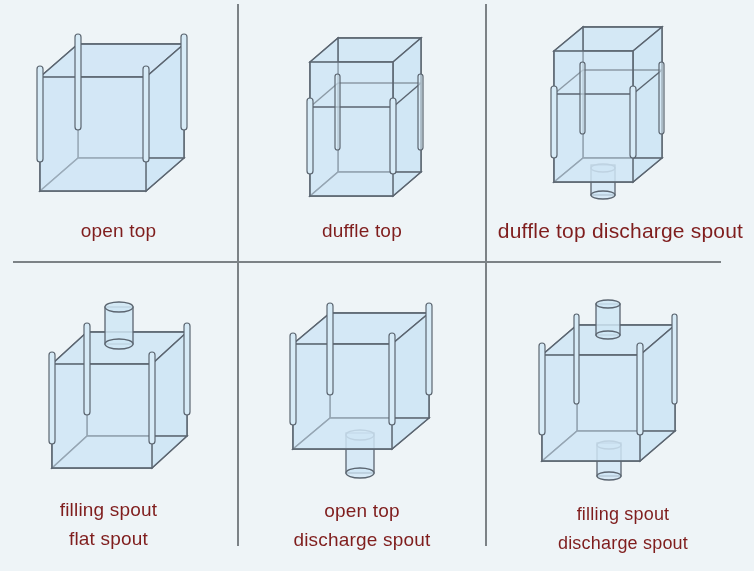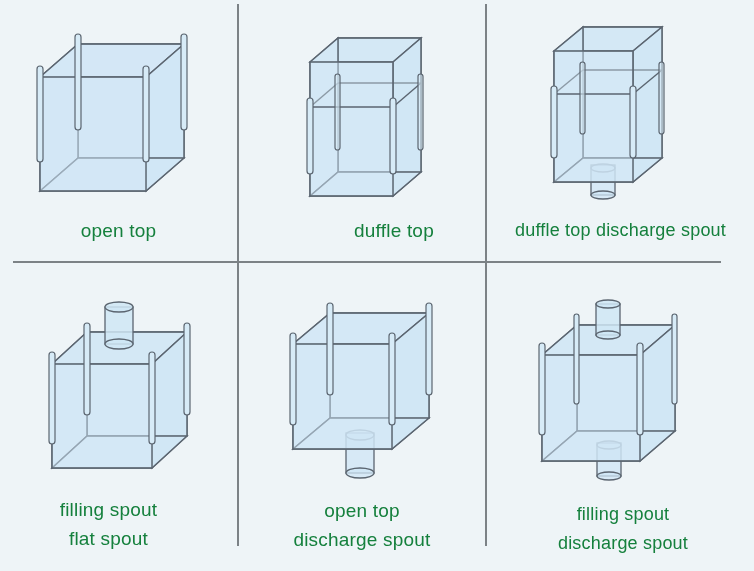--- a/index.html
+++ b/index.html
@@ -7,21 +7,21 @@
       width: 754px; height: 571px; overflow: hidden;
       background: #eef4f7;
       font-family: "Liberation Sans", sans-serif;
       position: relative;
     }
     .canvas { position: absolute; left: 0; top: 0; width: 754px; height: 571px; }
     .divider { position: absolute; background: #7c8286; }
     .cell { position: absolute; }
     .cell svg { position: absolute; left: 0; top: 0; overflow: visible; }
     .caption {
-      position: absolute; text-align: center; color: #15803d;
+      position: absolute; text-align: center; color: #7f1d1d;
       font-size: 19px; line-height: 29px; letter-spacing: 0.2px;
     }
   </style>
 </head>
 <body>
 
 <div class="canvas">
 
   <div class="divider" style="left:237px; top:4px; width:2px; height:542px;"></div>
   <div class="divider" style="left:485px; top:4px; width:2px; height:542px;"></div>
@@ -63,21 +63,21 @@
         <line x1="99" y1="83" x2="182" y2="83" fill="none" stroke-opacity="0.6"></line>
         <line x1="71" y1="107" x2="99" y2="83" fill="none" stroke-opacity="0.6"></line>
       </g>
       <g stroke="#5b6570" stroke-width="1.2" fill="#d7ebf7">
         <rect x="68" y="98" width="6" height="76" rx="3"></rect>
         <rect x="151" y="98" width="6" height="76" rx="3"></rect>
         <rect x="96" y="74" width="5" height="76" rx="2.5" fill-opacity="0.6"></rect>
         <rect x="179" y="74" width="5" height="76" rx="2.5" fill-opacity="0.6"></rect>
       </g>
     </svg>
-    <div class="caption" style="left:0; top:216px; width:246px;padding-left:32px;">
+    <div class="caption" style="left:0; top:216px; width:246px;">
       <div>duffle top</div>
     </div>
   </div>
 
   <div class="cell" style="left:487px; top:0; width:267px; height:261px;">
     <svg width="267" height="261" viewBox="0 0 267 261">
       <g stroke="#5b6570" stroke-width="1.3" fill="#cfe6f5" fill-opacity="0.75">
         <rect x="104" y="165" width="24" height="30"></rect>
         <ellipse cx="116" cy="195" rx="12" ry="4"></ellipse>
         <ellipse cx="116" cy="168" rx="12" ry="4" fill-opacity="0.4"></ellipse>
@@ -94,21 +94,21 @@
         <line x1="96" y1="70" x2="175" y2="70" fill="none" stroke-opacity="0.6"></line>
         <line x1="67" y1="94" x2="96" y2="70" fill="none" stroke-opacity="0.6"></line>
       </g>
       <g stroke="#5b6570" stroke-width="1.2" fill="#d7ebf7">
         <rect x="64" y="86" width="6" height="72" rx="3"></rect>
         <rect x="143" y="86" width="6" height="72" rx="3"></rect>
         <rect x="93" y="62" width="5" height="72" rx="2.5" fill-opacity="0.6"></rect>
         <rect x="172" y="62" width="5" height="72" rx="2.5" fill-opacity="0.6"></rect>
       </g>
     </svg>
-    <div class="caption" style="left:0; top:216px; width:267px; font-size:18px;">
+    <div class="caption" style="left:0; top:216px; width:267px; font-size:21px;">
       <div>duffle top discharge spout</div>
     </div>
   </div>
 
   <div class="cell" style="left:0; top:263px; width:237px; height:308px;">
     <svg width="237" height="308" viewBox="0 0 237 308">
       <g stroke="#5b6570" stroke-width="1.4" fill="#cfe6f5" fill-opacity="0.7">
         <polygon points="87,69 187,69 187,173 87,173"></polygon>
         <polygon points="52,101 152,101 187,69 87,69" fill-opacity="0.4"></polygon>
         <polygon points="52,101 87,69 87,173 52,205"></polygon>

